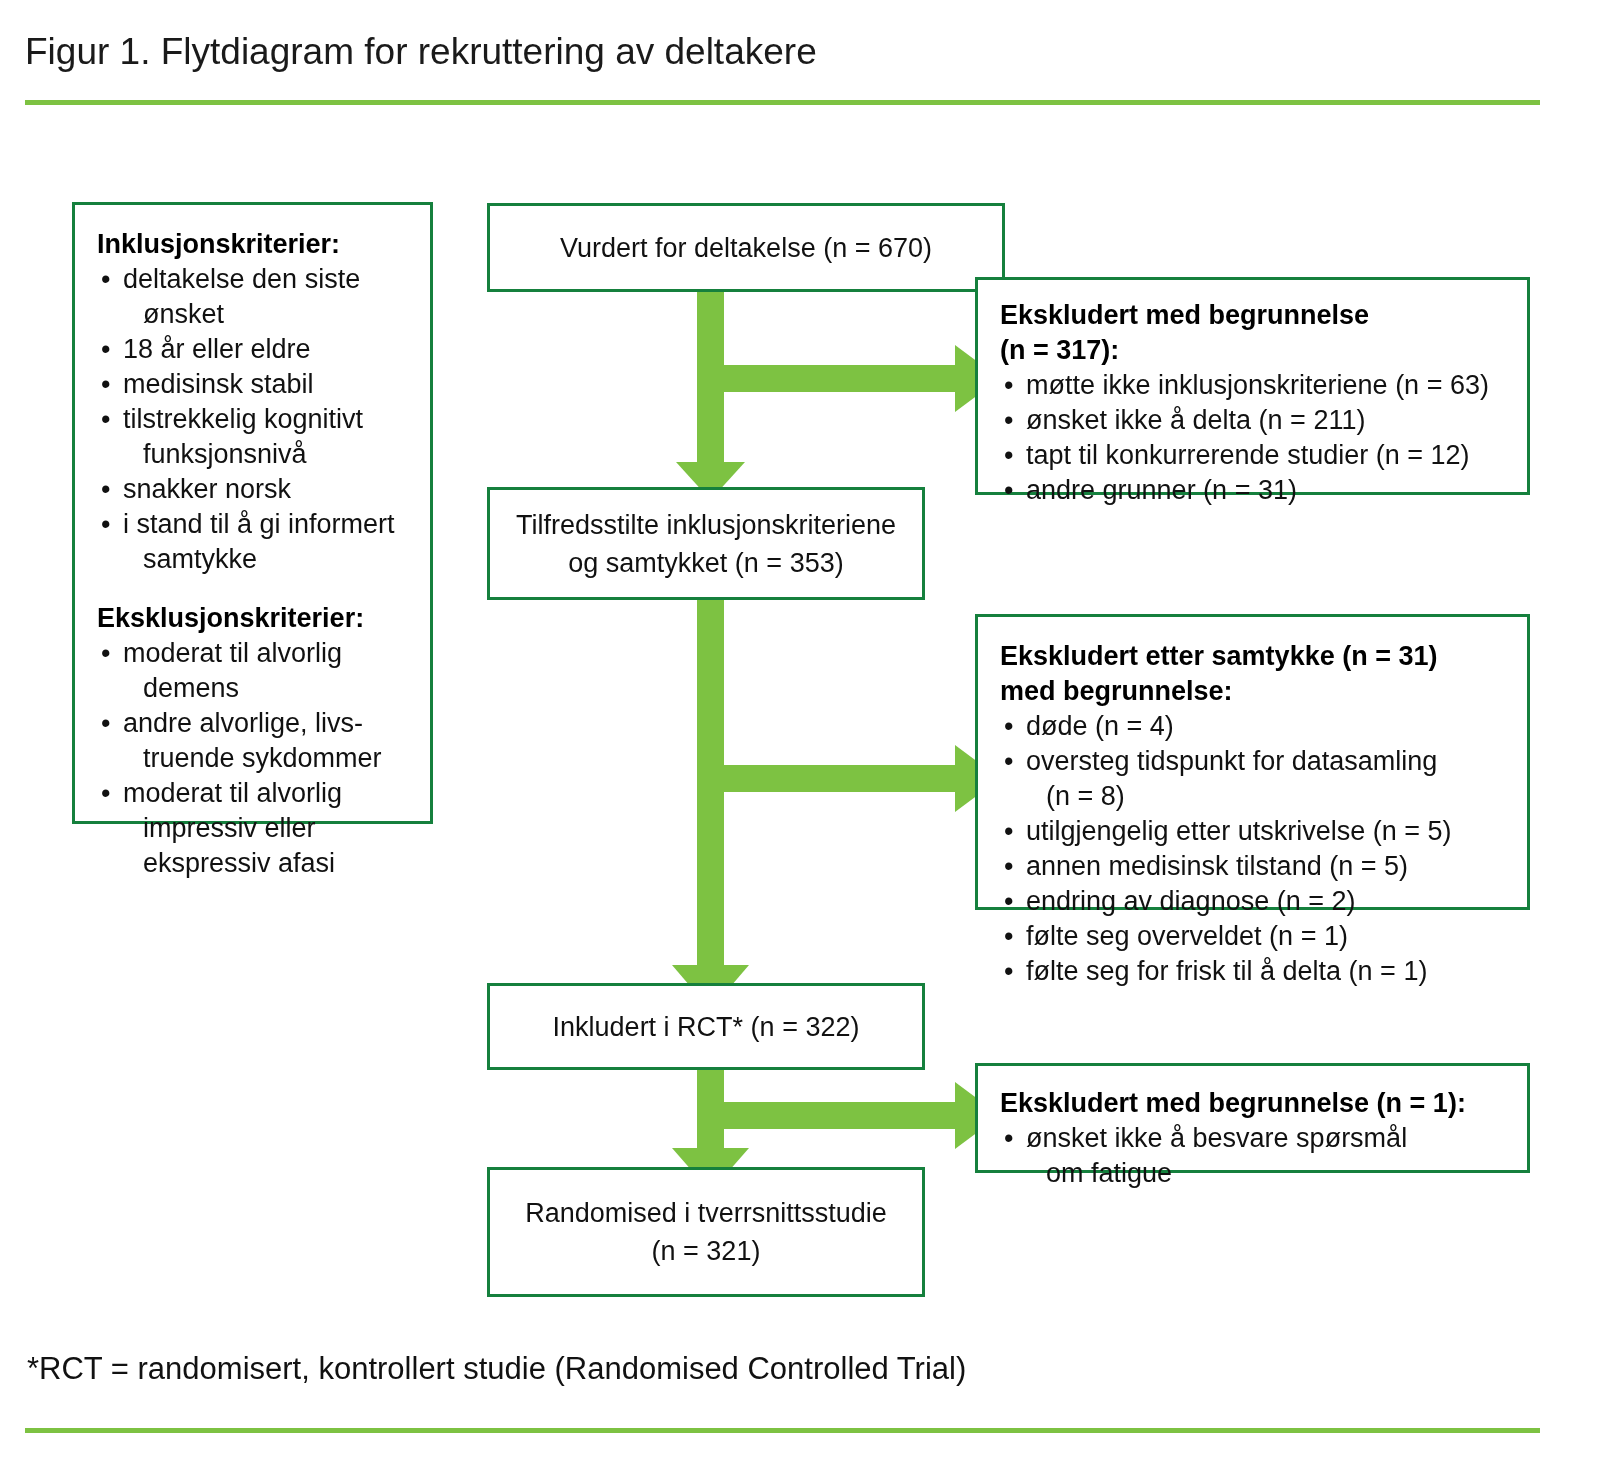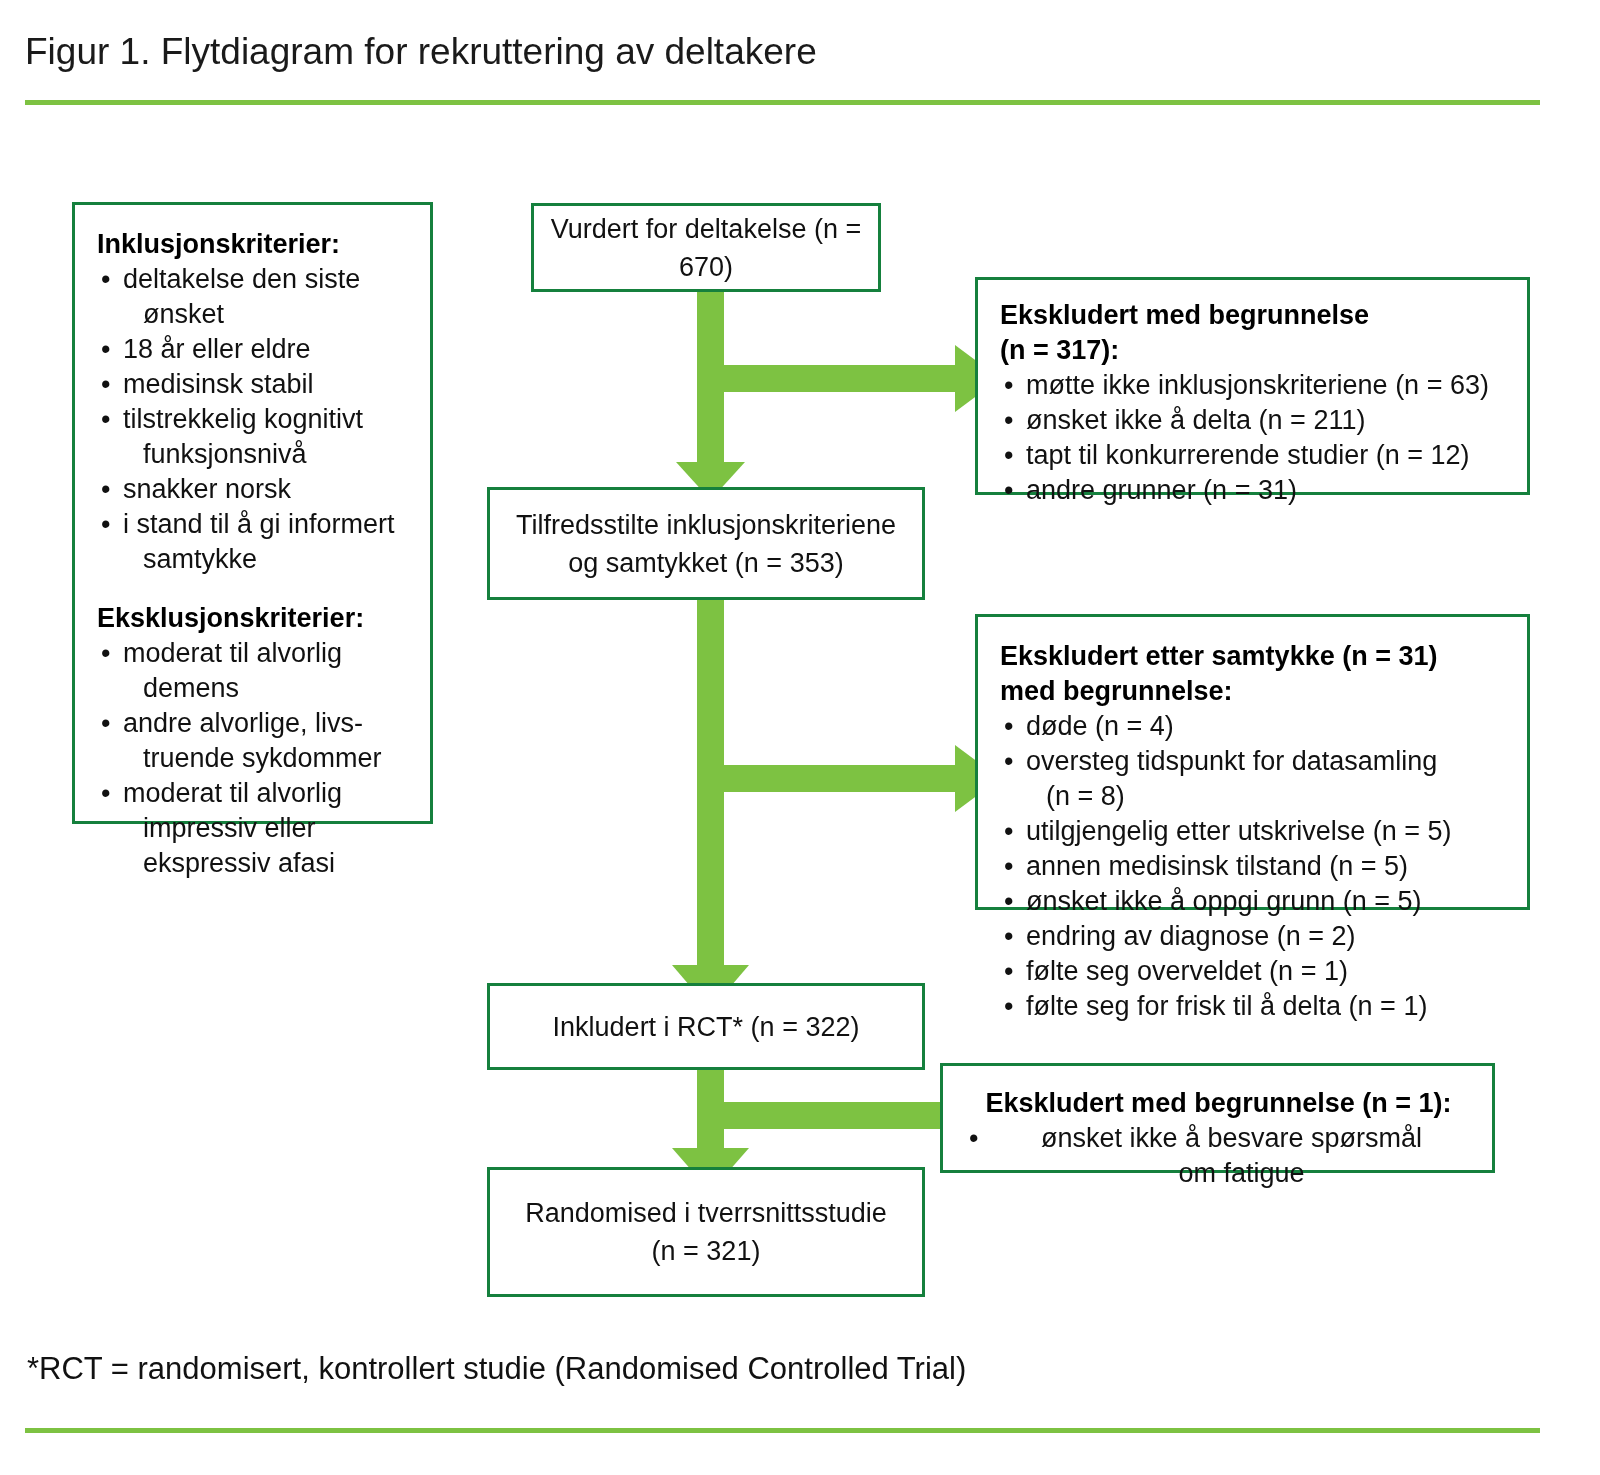--- a/index.html
+++ b/index.html
@@ -102,21 +102,21 @@
     <li>moderat til alvorlig</li>
     <li class="cont">demens</li>
     <li>andre alvorlige, livs-</li>
     <li class="cont">truende sykdommer</li>
     <li>moderat til alvorlig</li>
     <li class="cont">impressiv eller</li>
     <li class="cont">ekspressiv afasi</li>
   </ul>
 </div>
 
-<div class="box box-center" style="left:487px;top:203px;width:350px;height:89px;margin-left:44px;">
+<div class="box box-center" style="left:487px;top:203px;width:518px;height:89px;">
   <div class="txt">Vurdert for deltakelse (n = 670)</div>
 </div>
 
 <div class="box side-box" style="left:975px;top:277px;width:555px;height:218px;padding-top:18px;">
   <div class="hdr">Ekskludert med begrunnelse</div>
   <div class="hdr">(n = 317):</div>
   <ul class="bl">
     <li>møtte ikke inklusjonskriteriene (n = 63)</li>
     <li>ønsket ikke å delta (n = 211)</li>
     <li>tapt til konkurrerende studier (n = 12)</li>
@@ -133,32 +133,31 @@
 
 <div class="box side-box" style="left:975px;top:614px;width:555px;height:296px;">
   <div class="hdr">Ekskludert etter samtykke (n = 31)</div>
   <div class="hdr">med begrunnelse:</div>
   <ul class="bl">
     <li>døde (n = 4)</li>
     <li>oversteg tidspunkt for datasamling</li>
     <li class="cont">(n = 8)</li>
     <li>utilgjengelig etter utskrivelse (n = 5)</li>
     <li>annen medisinsk tilstand (n = 5)</li>
-    <li>ønsket ikke å oppgi grunn (n = 5)</li>
     <li>endring av diagnose (n = 2)</li>
     <li>følte seg overveldet (n = 1)</li>
     <li>følte seg for frisk til å delta (n = 1)</li>
   </ul>
 </div>
 
 <div class="box box-center" style="left:487px;top:983px;width:438px;height:87px;">
   <div class="txt">Inkludert i RCT* (n = 322)</div>
 </div>
 
-<div class="box side-box" style="left:940px;top:1063px;width:555px;height:110px;padding-top:20px;text-align:center;">
+<div class="box side-box" style="left:975px;top:1063px;width:555px;height:110px;padding-top:20px;">
   <div class="hdr">Ekskludert med begrunnelse (n = 1):</div>
   <ul class="bl">
     <li>ønsket ikke å besvare spørsmål</li>
     <li class="cont">om fatigue</li>
   </ul>
 </div>
 
 <div class="box box-center" style="left:487px;top:1167px;width:438px;height:130px;">
   <div>
     <div class="txt">Randomised i tverrsnittsstudie</div>

